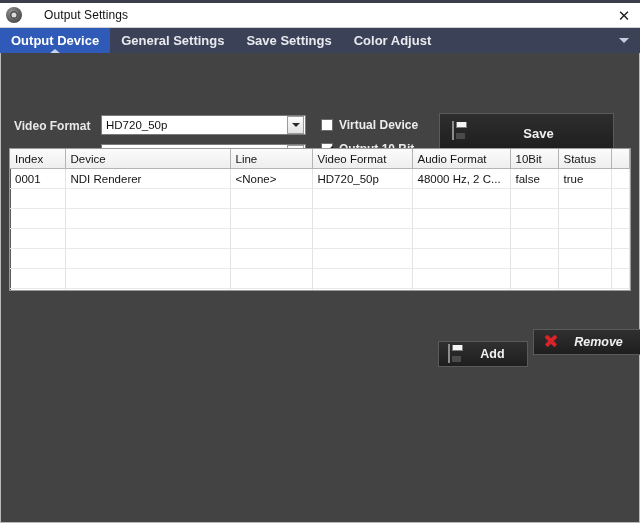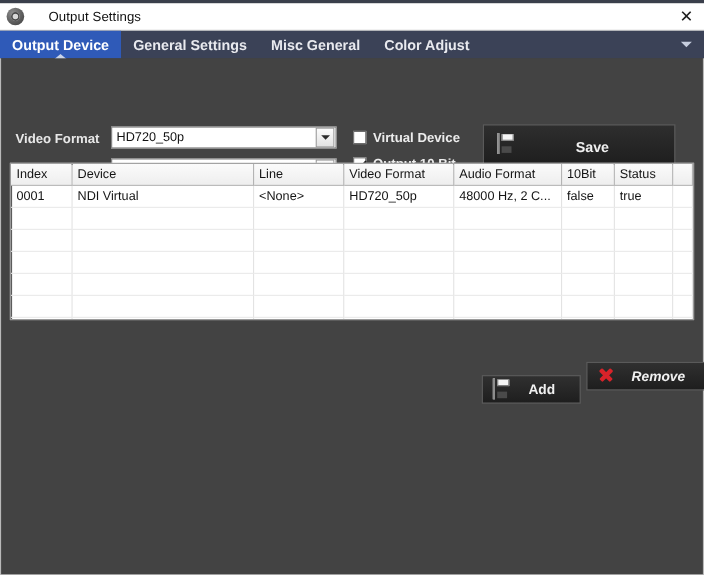--- a/index.html
+++ b/index.html
@@ -374,21 +374,21 @@
   </div>
 
   <div class="tabbar">
     <div class="tab active">
       <span>Output Device</span>
     </div>
     <div class="tab">
       <span>General Settings</span>
     </div>
     <div class="tab">
-      <span>Misc General</span>
+      <span>Save Settings</span>
     </div>
     <div class="tab">
       <span>Color Adjust</span>
     </div>
     <div class="tabbar-overflow">
       <span class="chev"></span>
     </div>
   </div>
 
   <div class="body">
@@ -455,21 +455,21 @@
             <th>Video Format</th>
             <th>Audio Format</th>
             <th>10Bit</th>
             <th>Status</th>
             <th></th>
           </tr>
         </thead>
         <tbody>
           <tr>
             <td>0001</td>
-            <td>NDI Virtual</td>
+            <td>NDI Renderer</td>
             <td>&lt;None&gt;</td>
             <td>HD720_50p</td>
             <td>48000 Hz, 2 C...</td>
             <td>false</td>
             <td>true</td>
             <td></td>
           </tr>
         </tbody>
         <tbody id="filler-rows">
             <tr class="filler">

